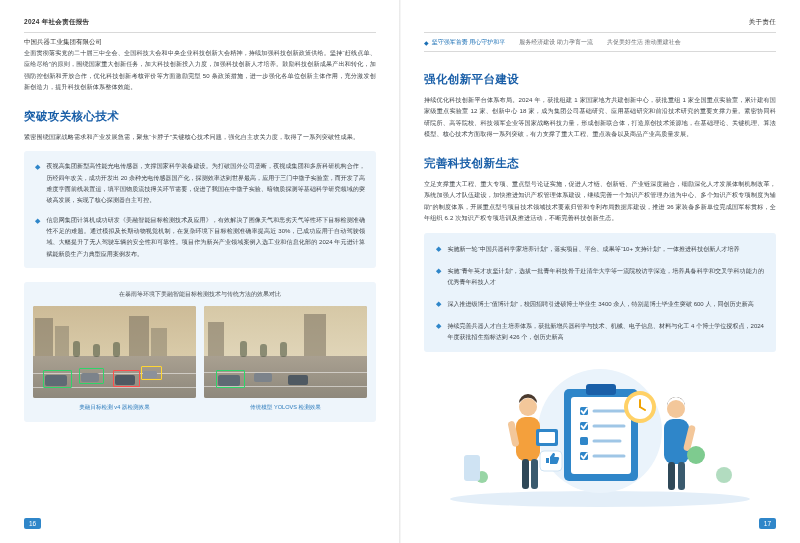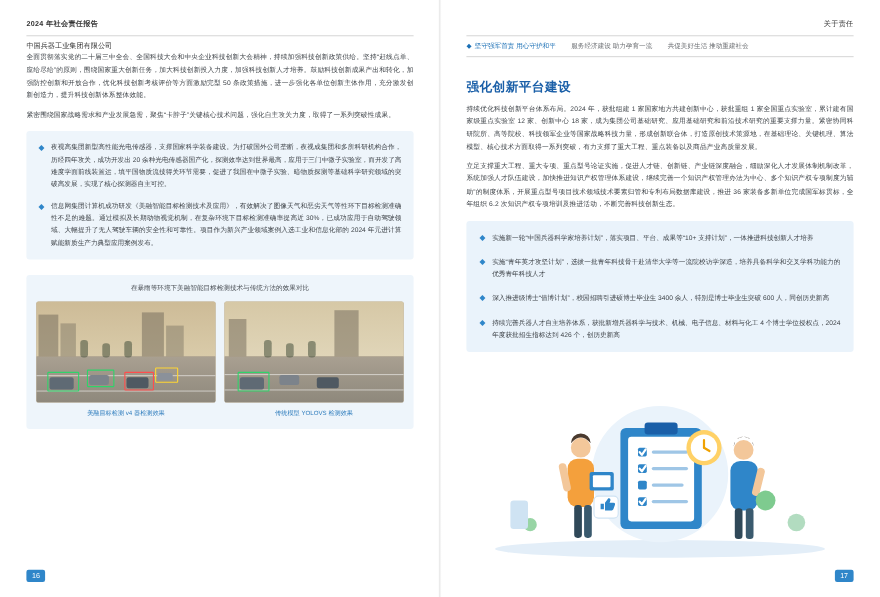--- a/index.html
+++ b/index.html
@@ -132,20 +132,21 @@
     <div class="hdr">
       <span class="hdr-left">2024 年社会责任报告</span>
     </div>
     <div class="hdr-rule"></div>
     <div class="sub-row">
       <span>中国兵器工业集团有限公司</span>
     </div>
 
     <p class="body">全面贯彻落实党的二十届三中全会、全国科技大会和中央企业科技创新大会精神，持续加强科技创新政策供给。坚持“赶线点单、应给尽给”的原则，围绕国家重大创新任务，加大科技创新投入力度，加强科技创新人才培养。鼓励科技创新成果产出和转化，加强防控创新和开放合作，优化科技创新考核评价等方面激励完型 50 条政策措施，进一步强化各单位创新主体作用，充分激发创新创造力，提升科技创新体系整体效能。</p>
 
+    <h2 class="sec">突破攻关核心技术</h2>
     <p class="body">紧密围绕国家战略需求和产业发展急需，聚焦“卡脖子”关键核心技术问题，强化自主攻关力度，取得了一系列突破性成果。</p>
 
     <div class="card-blue">
       <div class="bullet">
         <span class="mark">◆</span>
         <p>夜视高集团新型高性能光电传感器，支撑国家科学装备建设。为打破国外公司垄断，夜视成集团和多所科研机构合作，历经四年攻关，成功开发出 20 余种光电传感器国产化，探测效率达到世界最高，应用于三门中微子实验室，而开发了高难度学面前线装置运，填平国物质流技得关环节需要，促进了我国在中微子实验、暗物质探测等基础科学研究领域的突破高发展，实现了核心探测器自主可控。</p>
       </div>
       <div class="bullet">
         <span class="mark">◆</span>
         <p>信息网集团计算机成功研发《美融智能目标检测技术及应用》，有效解决了图像天气和恶劣天气等性环下目标检测准确性不足的难题。通过模拟及长期动物视觉机制，在复杂环境下目标检测准确率提高近 30%，已成功应用于自动驾驶领域、大幅提升了无人驾驶车辆的安全性和可靠性。项目作为新兴产业领域案例入选工业和信息化部的 2024 年元进计算赋能新质生产力典型应用案例发布。</p>
@@ -226,20 +227,21 @@
         <span class="pill">
           <span>共促美好生活 推动重建社会</span>
         </span>
       </div>
     </div>
     <div class="right-rule"></div>
 
     <h2 class="sec first">强化创新平台建设</h2>
     <p class="body">持续优化科技创新平台体系布局。2024 年，获批组建 1 家国家地方共建创新中心，获批重组 1 家全国重点实验室，累计建有国家级重点实验室 12 家、创新中心 18 家，成为集团公司基础研究、应用基础研究和前沿技术研究的重要支撑力量。紧密协同科研院所、高等院校、科技领军企业等国家战略科技力量，形成创新联合体，打造原创技术策源地，在基础理论、关键机理、算法模型、核心技术方面取得一系列突破，有力支撑了重大工程、重点装备以及商品产业高质量发展。</p>
 
+    <h2 class="sec">完善科技创新生态</h2>
     <p class="body">立足支撑重大工程、重大专项、重点型号论证实施，促进人才链、创新链、产业链深度融合，细励深化人才发展体制机制改革，系统加强人才队伍建设，加快推进知识产权管理体系建设，继续完善一个知识产权管理办法为中心、多个知识产权专项制度为辅助”的制度体系，开展重点型号项目技术领域技术要素归管和专利布局数据库建设，推进 36 家装备多新单位完成国军标贯标，全年组织 6.2 次知识产权专项培训及推进活动，不断完善科技创新生态。</p>
 
     <div class="card-blue2">
       <div class="rb">
         <span class="mark">◆</span>
         <p>实施新一轮“中国兵器科学家培养计划”，落实项目、平台、成果等“10+ 支持计划”，一体推进科技创新人才培养</p>
       </div>
       <div class="rb">
         <span class="mark">◆</span>
         <p>实施“青年英才攻坚计划”，选拔一批青年科技骨干赴清华大学等一流院校访学深造，培养具备科学和交叉学科功能力的优秀青年科技人才</p>

